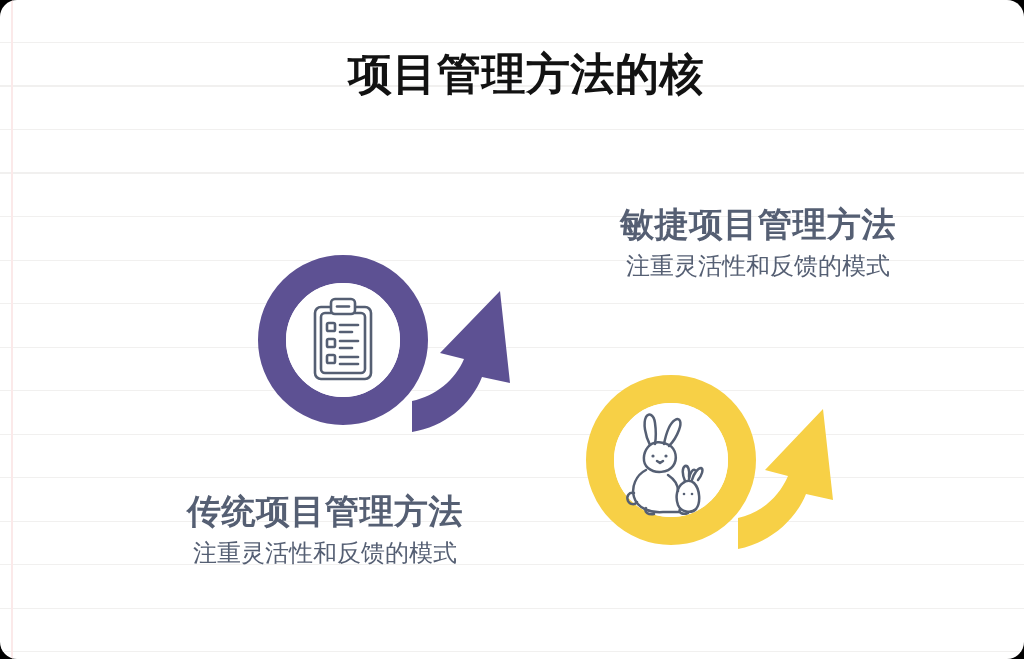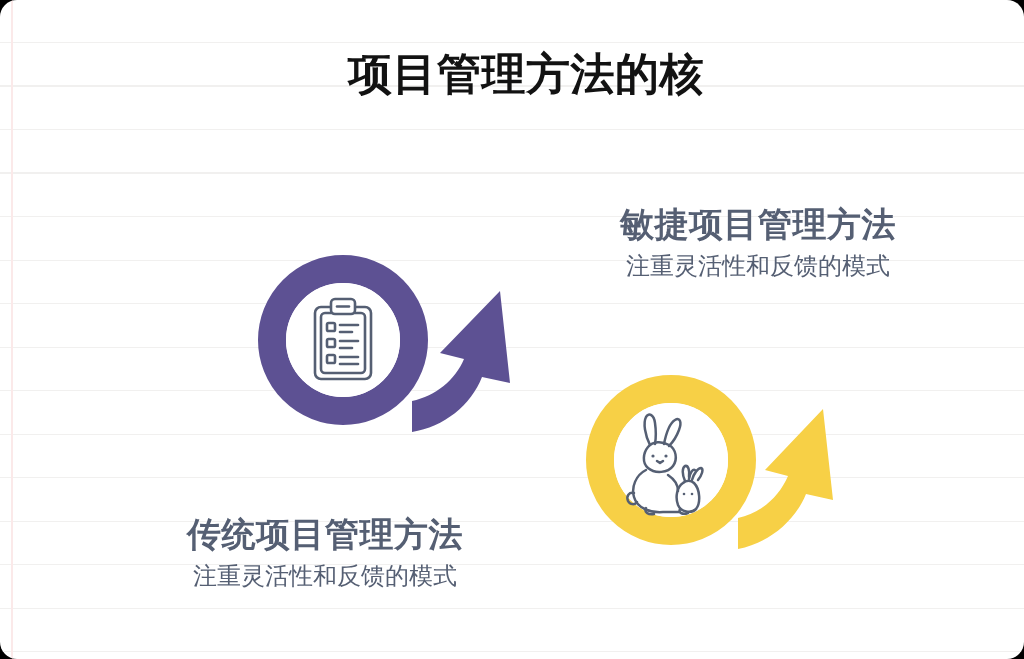--- a/index.html
+++ b/index.html
@@ -113,21 +113,21 @@
     white-space: nowrap;
   }
 
   #label-agile {
     left: 578px;
     top: 203px;
     width: 360px;
   }
   #label-traditional {
     left: 140px;
-    top: 513px;
+    top: 490px;
     width: 370px;
   }
 </style>
 </head>
 <body>
 
 <div id="canvas">
 
   <div id="paper-rules"></div>
   <div id="paper-margin"></div>

